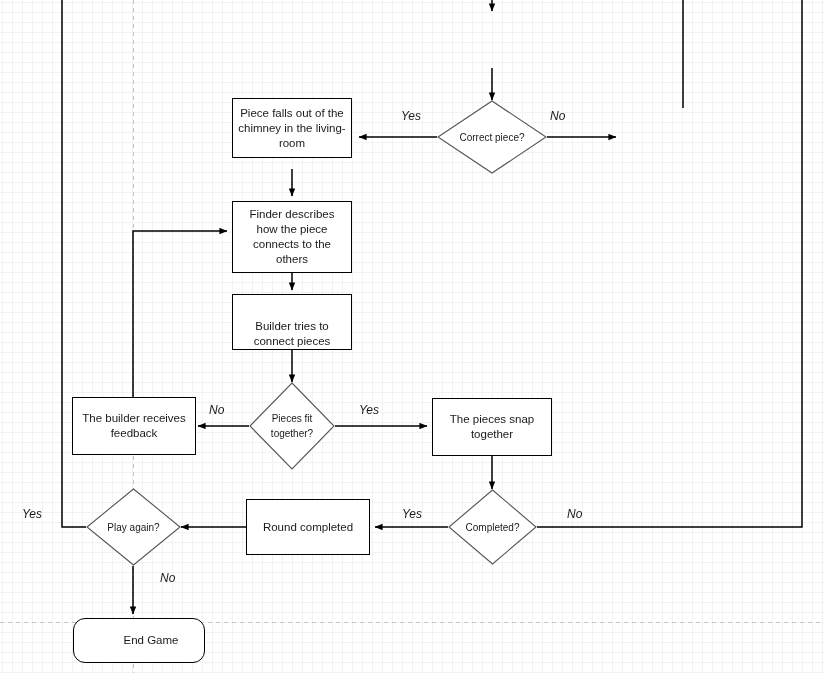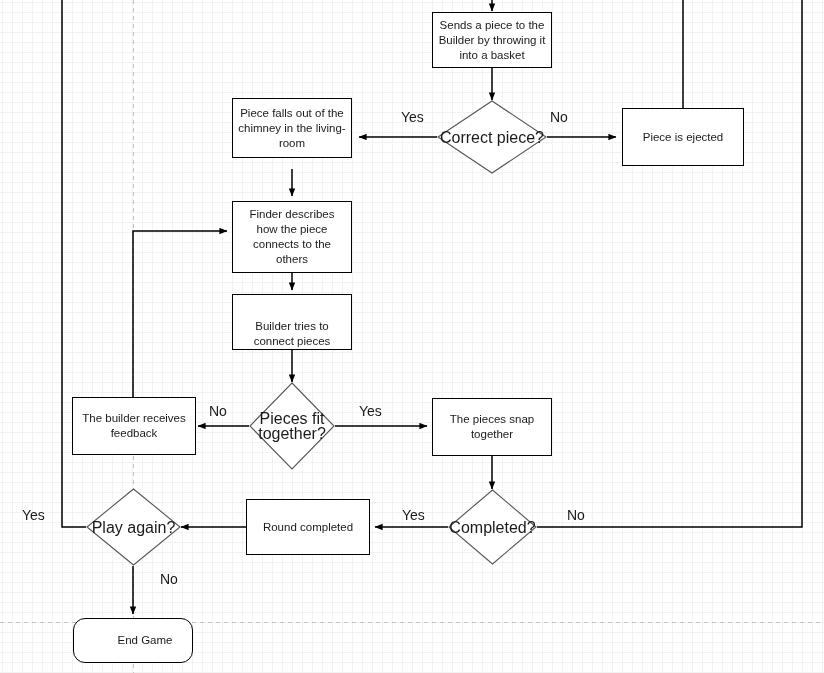--- a/index.html
+++ b/index.html
@@ -41,28 +41,29 @@
   .rounded{ border:1.6px solid #000000; border-radius:12px; }
   .diamond{
     background:transparent;border:none;
   }
   .diamond .dshape{
     position:absolute;left:0;top:0;width:100%;height:100%;
   }
   .diamond .dlabel{
     position:relative;z-index:2;
     width:100%;text-align:center;
-    font-size:16px;line-height:15px;
+    font-size:10px;line-height:15px;
     color:#1a1a1a;
   }
   .edge-label{
     position:absolute;
-    font-size:14px;
+    font-size:12px;
     color:#1a1a1a;
     white-space:nowrap;
+    font-style:italic;
   }
 </style>
 </head>
 <body>
 
 <div id="canvas">
 
   <svg id="wires" viewBox="0 0 824 673" xmlns="http://www.w3.org/2000/svg">
     <defs>
       <marker id="arrow" markerWidth="9" markerHeight="9" refX="7.6" refY="3.2" orient="auto" markerUnits="userSpaceOnUse">
@@ -104,42 +105,34 @@
       <path d="M246,527 L181,527" marker-end="url(#arrow)"></path>
 
       <path d="M537,527 L802,527 L802,0"></path>
 
       <path d="M86,527 L62,527 L62,0"></path>
 
       <path d="M133,566 L133,614" marker-end="url(#arrow)"></path>
     </g>
   </svg>
 
-  <div class="node box" style="left:432px;top:12px;width:120px;height:56px;">
-    <span>Sends a piece to the
-Builder by throwing it
-into a basket</span>
-  </div>
 
   <div class="node diamond" style="left:437px;top:100px;width:110px;height:74px;">
     <svg class="dshape" viewBox="0 0 110 74" preserveAspectRatio="none">
       <polygon points="55,1 109,37 55,73 1,37" fill="#ffffff" stroke="#555555" stroke-width="1.1"></polygon>
     </svg>
     <span class="dlabel">Correct piece?</span>
   </div>
 
   <div class="node box" style="left:232px;top:98px;width:120px;height:60px;">
     <span>Piece falls out of the
 chimney in the living-
 room</span>
   </div>
 
-  <div class="node box" style="left:622px;top:108px;width:122px;height:58px;">
-    <span>Piece is ejected</span>
-  </div>
 
   <div class="node box" style="left:232px;top:201px;width:120px;height:72px;">
     <span>Finder describes
 how the piece
 connects to the
 others</span>
   </div>
 
   <div class="node box" style="left:232px;top:294px;width:120px;height:56px;align-items:flex-end;">
     <span>Builder tries to
@@ -175,21 +168,21 @@
     <span>Round completed</span>
   </div>
 
   <div class="node diamond" style="left:86px;top:488px;width:95px;height:78px;">
     <svg class="dshape" viewBox="0 0 95 78" preserveAspectRatio="none">
       <polygon points="47.5,1 94,39 47.5,77 1,39" fill="#ffffff" stroke="#555555" stroke-width="1.1"></polygon>
     </svg>
     <span class="dlabel">Play again?</span>
   </div>
 
-  <div class="node rounded" style="left:73px;top:618px;width:120px;height:45px;padding-left:24px;">
+  <div class="node rounded" style="left:73px;top:618px;width:132px;height:45px;padding-left:24px;">
     <span>End Game</span>
   </div>
 
   <span class="edge-label" style="left:401px;top:109px;">Yes</span>
   <span class="edge-label" style="left:550px;top:109px;">No</span>
   <span class="edge-label" style="left:209px;top:403px;">No</span>
   <span class="edge-label" style="left:359px;top:403px;">Yes</span>
   <span class="edge-label" style="left:22px;top:507px;">Yes</span>
   <span class="edge-label" style="left:402px;top:507px;">Yes</span>
   <span class="edge-label" style="left:567px;top:507px;">No</span>

